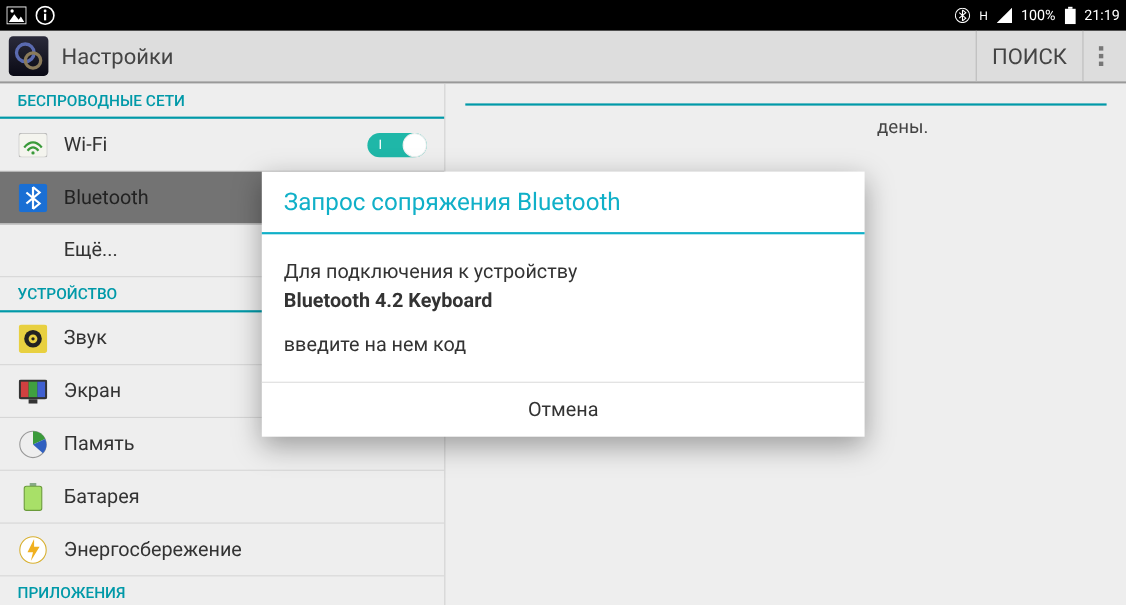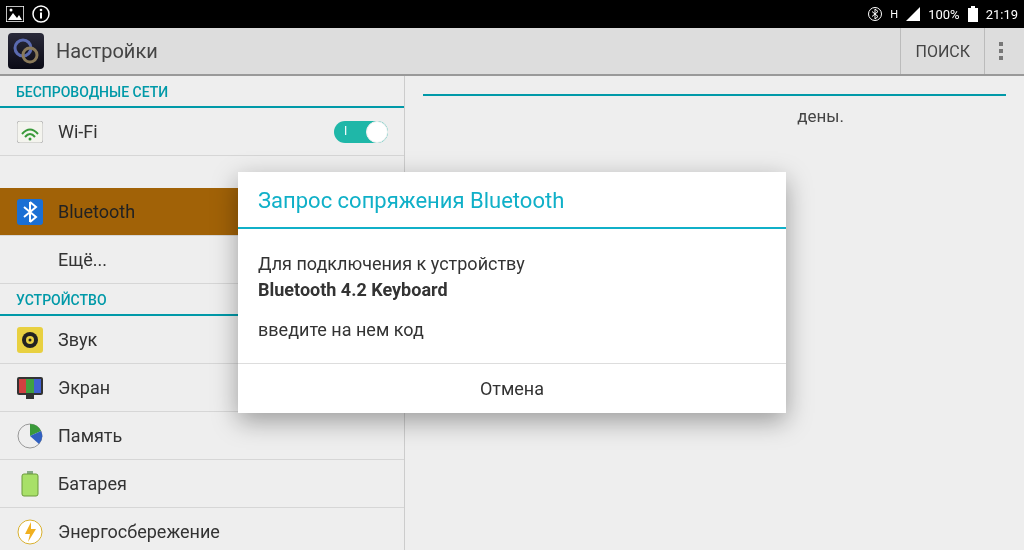--- a/index.html
+++ b/index.html
@@ -9,55 +9,55 @@
   .statusbar { height: 28px; background: #000; color: #fff; display: flex; align-items: center; padding: 0 6px; font-size: 13px; }
   .statusbar .left { display: flex; gap: 8px; align-items: center; }
   .statusbar .right { margin-left: auto; display: flex; gap: 8px; align-items: center; }
   .status-icon { display: inline-flex; align-items: center; justify-content: center; }
 
   
   .header { height: 48px; background: #ddd; display: flex; align-items: center; padding: 0 8px; border-bottom: 2px solid #999; }
   .app-icon { width: 36px; height: 36px; background: linear-gradient(#2a2a3a,#0a0a15); border-radius: 4px; display:flex; align-items:center; justify-content:center; margin-right:12px;}
   .header-title { font-size: 20px; color: #444; flex:0 0 auto; }
   .header-spacer { flex:1; }
-  .header-btn { font-size: 16px; color: #444; padding: 0 14px; height:100%; display:flex; align-items:center; border-left:1px solid #bbb; cursor:pointer;}
+  .header-btn { font-size: 20px; color: #444; padding: 0 14px; height:100%; display:flex; align-items:center; border-left:1px solid #bbb; cursor:pointer;}
   .overflow-btn { width:32px; display:flex; flex-direction:column; align-items:center; justify-content:center; gap:3px; height:100%; border-left:1px solid #bbb; cursor:pointer;}
   .overflow-dot { width:4px; height:4px; background:#777; border-radius:0;}
 
   
   .main { display:flex; height: calc(550px - 28px - 48px); }
   .sidebar { width: 405px; background:#eee; border-right:1px solid #ccc; overflow:hidden;}
   .content { flex:1; background:#eee; padding: 12px 0 0 0; }
 
   .section-header { color:#0099a8; font-size:14px; font-weight:500; padding: 8px 16px 6px; }
   .section-underline { height:2px; background:#0099a8; margin:0 0 0 0;}
 
   .sidebar-item { display:flex; align-items:center; height:48px; padding:0 16px; border-bottom:1px solid #d6d6d6; cursor:pointer; }
-  .sidebar-item.selected { background:#a16207;margin-top:32px; }
+  .sidebar-item.selected { background:#737373; }
   .sidebar-item .sb-icon { width:28px; height:28px; margin-right:14px; display:flex; align-items:center; justify-content:center;}
   .sidebar-item .sb-label { font-size:18px; color:#333; flex:1;}
   .sidebar-item.selected .sb-label { color:#222; }
   .sidebar-item.no-icon .sb-icon { width:28px; }
 
   .toggle { width:54px; height:22px; border-radius:14px; background:#1fb7a8; position:relative; }
   .toggle .knob { width:22px; height:22px; border-radius:50%; background:#fff; position:absolute; right:0; top:0; border:1px solid #f0f0f0;}
   .toggle .tick { position:absolute; left:10px; top:3px; color:#fff; font-size:12px;}
 
   
   .device-header { display:flex; padding: 0 28px 12px; align-items:flex-start;}
   .device-icon { width:42px; height:28px; border:2px solid #888; border-radius:2px; margin-top:4px; position:relative;}
   .device-icon::after{content:""; position:absolute; bottom:-6px; left:50%; transform:translateX(-50%); width:54px; height:2px; background:#888;}
   .device-text { margin-left:20px; }
   .device-name { font-size:18px; color:#333; }
   .device-sub { font-size:15px; color:#999; margin-top:2px;}
   .content-sep { height:2px; background:#0099a8; margin:6px 18px 10px;}
   .content-msg { font-size:17px; color:#444; padding:0 28px;}
 
   
-  .modal { position:absolute; left:238px; top:172px; width:548px; background:#fff; box-shadow:0 8px 24px rgba(0,0,0,.35); }
+  .modal { position:absolute; left:238px; top:156px; width:548px; background:#fff; box-shadow:0 8px 24px rgba(0,0,0,.35); }
   .modal-title { color:#10b0c8; font-size:22px; padding:16px 20px 14px; font-weight:400;}
   .modal-rule { height:2px; background:#10b0c8;}
   .modal-body { padding:22px 20px 20px; font-size:18px; color:#333; line-height:1.45;}
   .modal-body .gap { height:14px;}
   .modal-footer { border-top:1px solid #ddd; text-align:center; padding:14px 0; font-size:18px; color:#333; cursor:pointer;}
 </style>
 </head>
 <body>
 
 <div class="statusbar">

